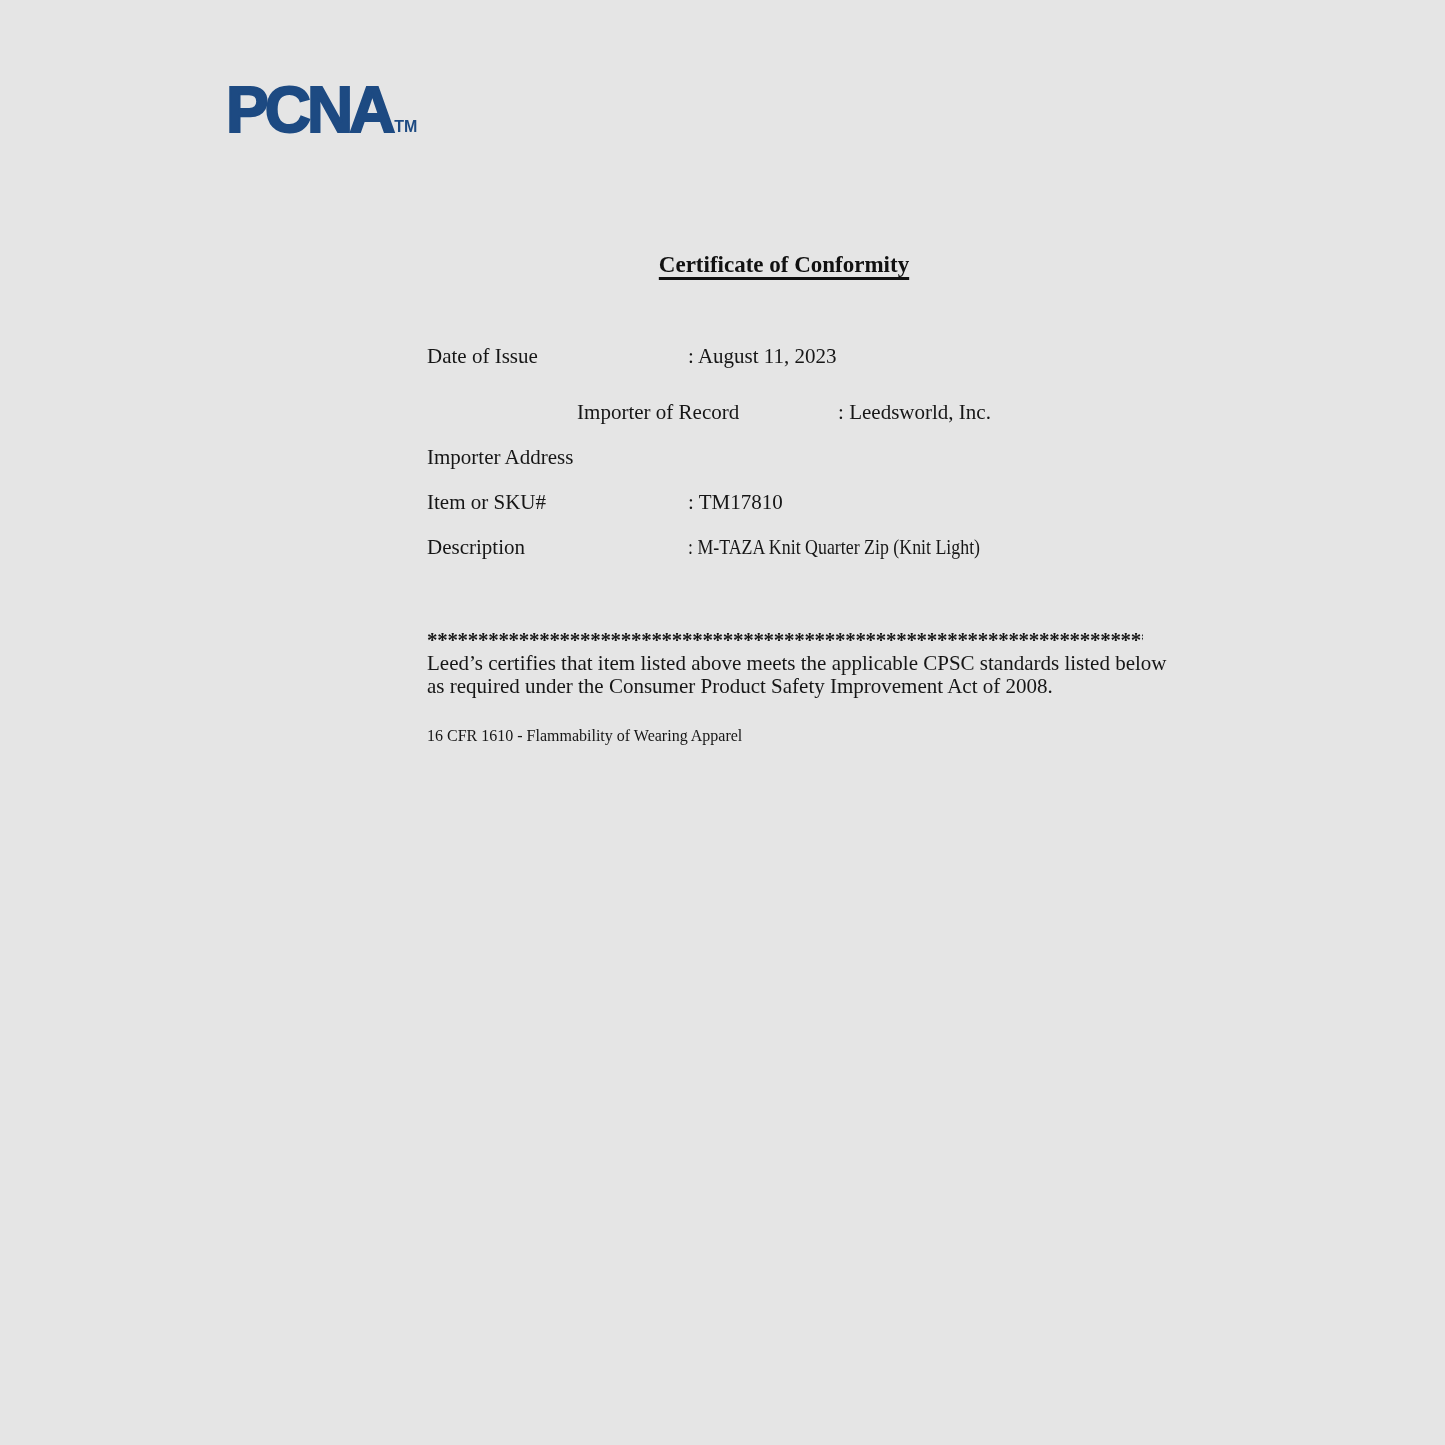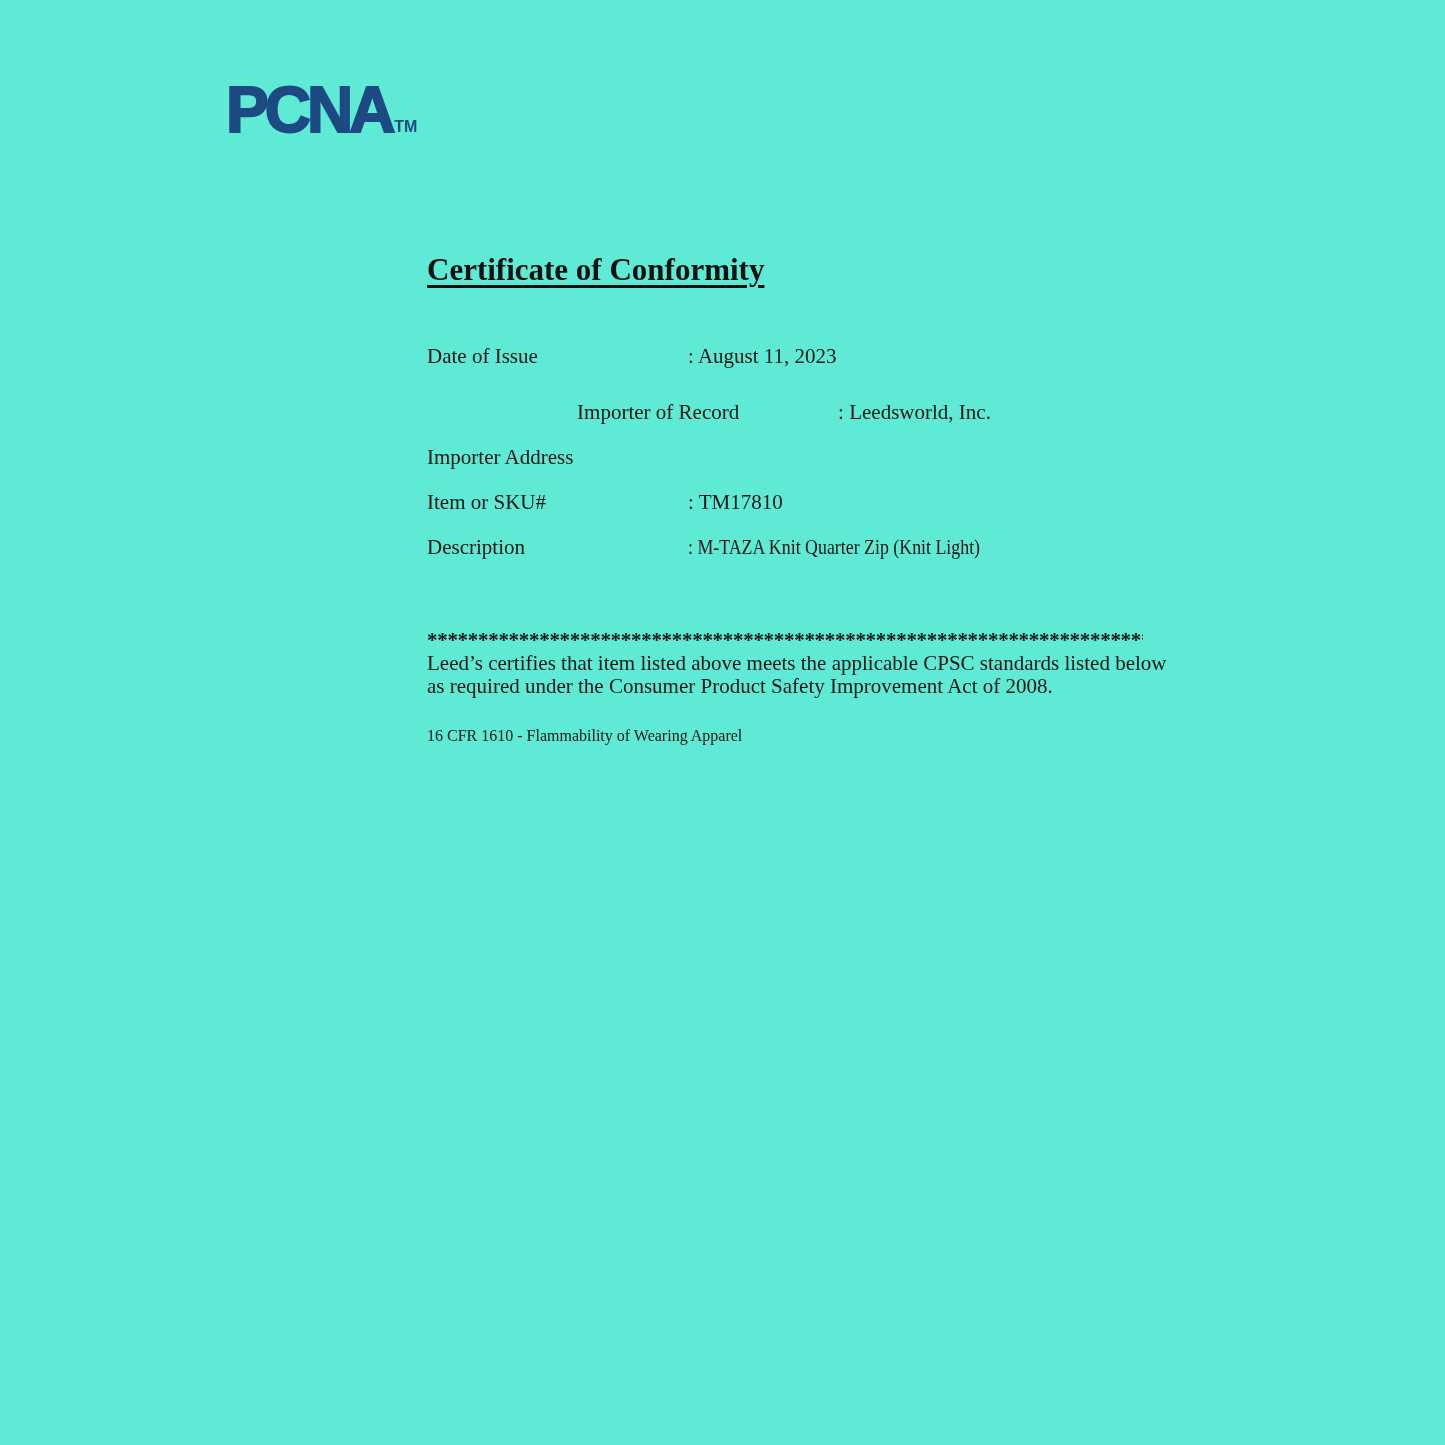--- a/index.html
+++ b/index.html
@@ -7,21 +7,21 @@
     width: 1445px;
     height: 1445px;
     background: #ffffff;
     font-family: "Liberation Serif", serif;
     color: #161616;
   }
   .page {
     position: relative;
     width: 1445px;
     height: 1445px;
-    background: #5eead4;
+    background: #e5e5e5;
     overflow: hidden;
     text-decoration: underline;
   }
   
   .logo {
     position: absolute;
     left: 226px;
     top: 78px;
     display: flex;
     align-items: flex-end;
@@ -42,21 +42,22 @@
     margin-left: 3px;
     margin-bottom: 6px;
     letter-spacing: 0;
   }
   
   .title {
     position: absolute;
     left: 427px;
     top: 252px;
     width: 714px;
-    font-size: 31px;
+    text-align: center;
+    font-size: 23px;
     font-weight: bold;
     text-decoration: underline;
     text-decoration-thickness: 2.5px;
     text-underline-offset: 5px;
     color: #111111;
   }
   
   .fields {
     position: absolute;
     left: 427px;

